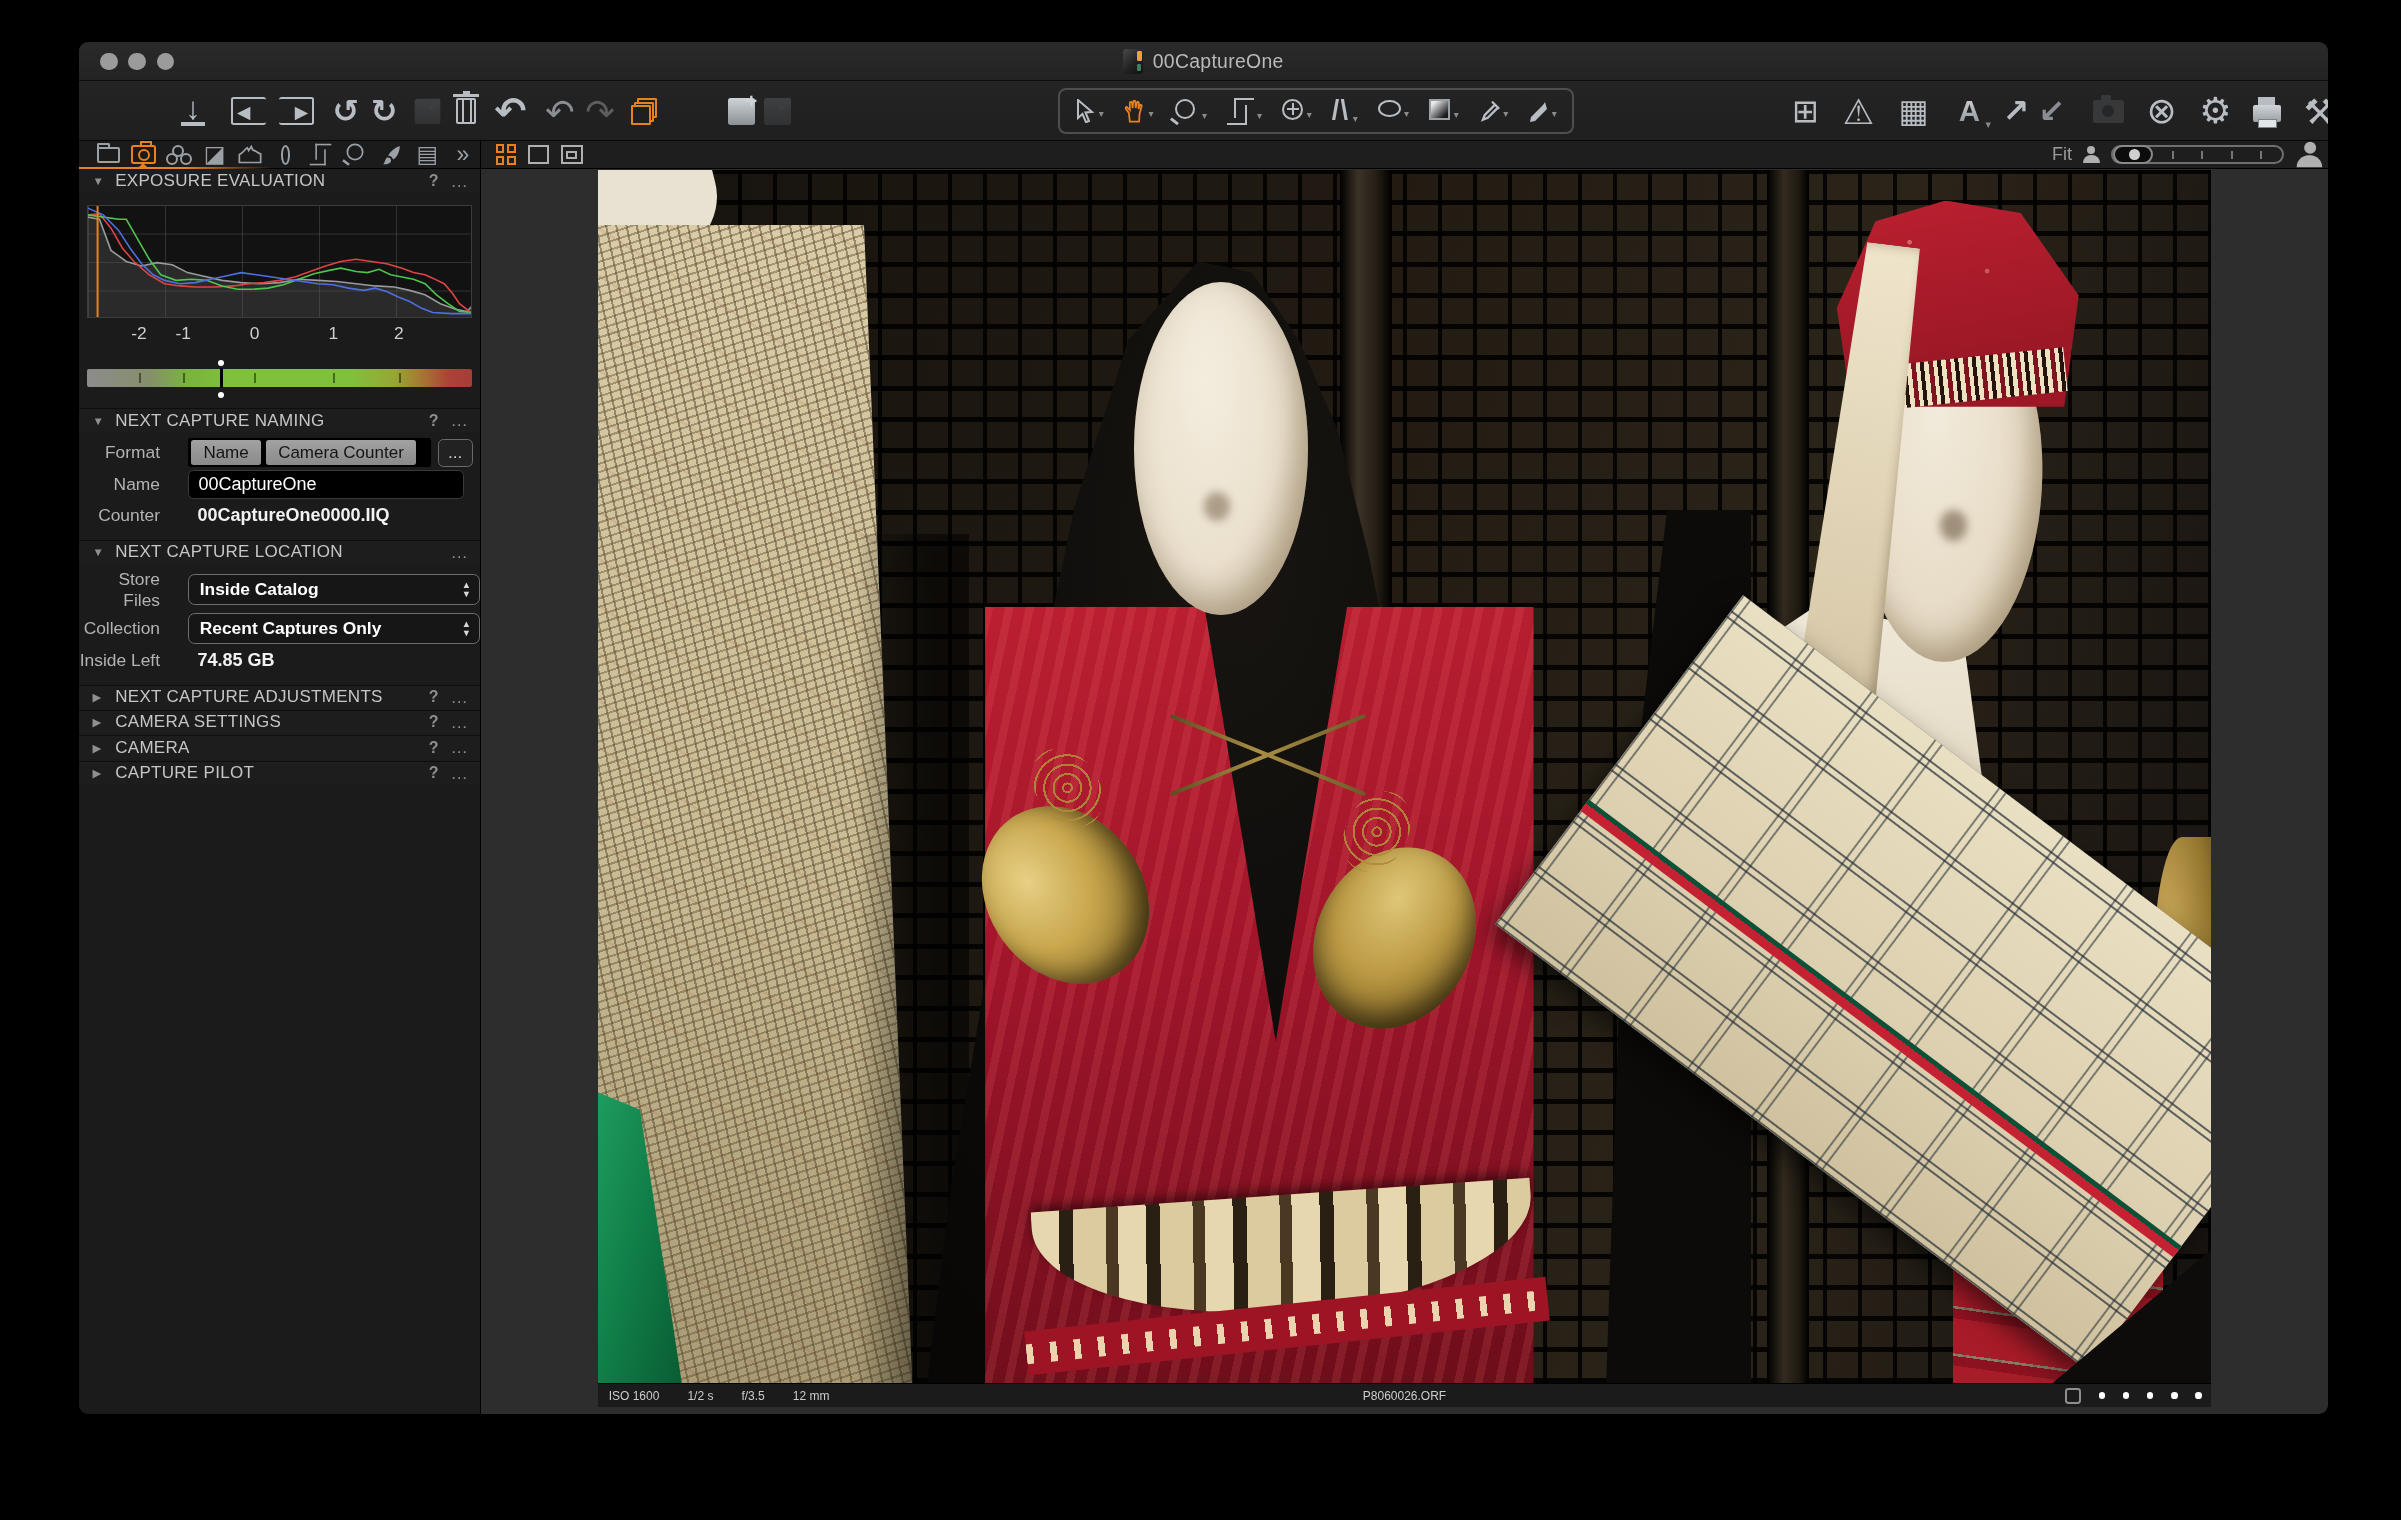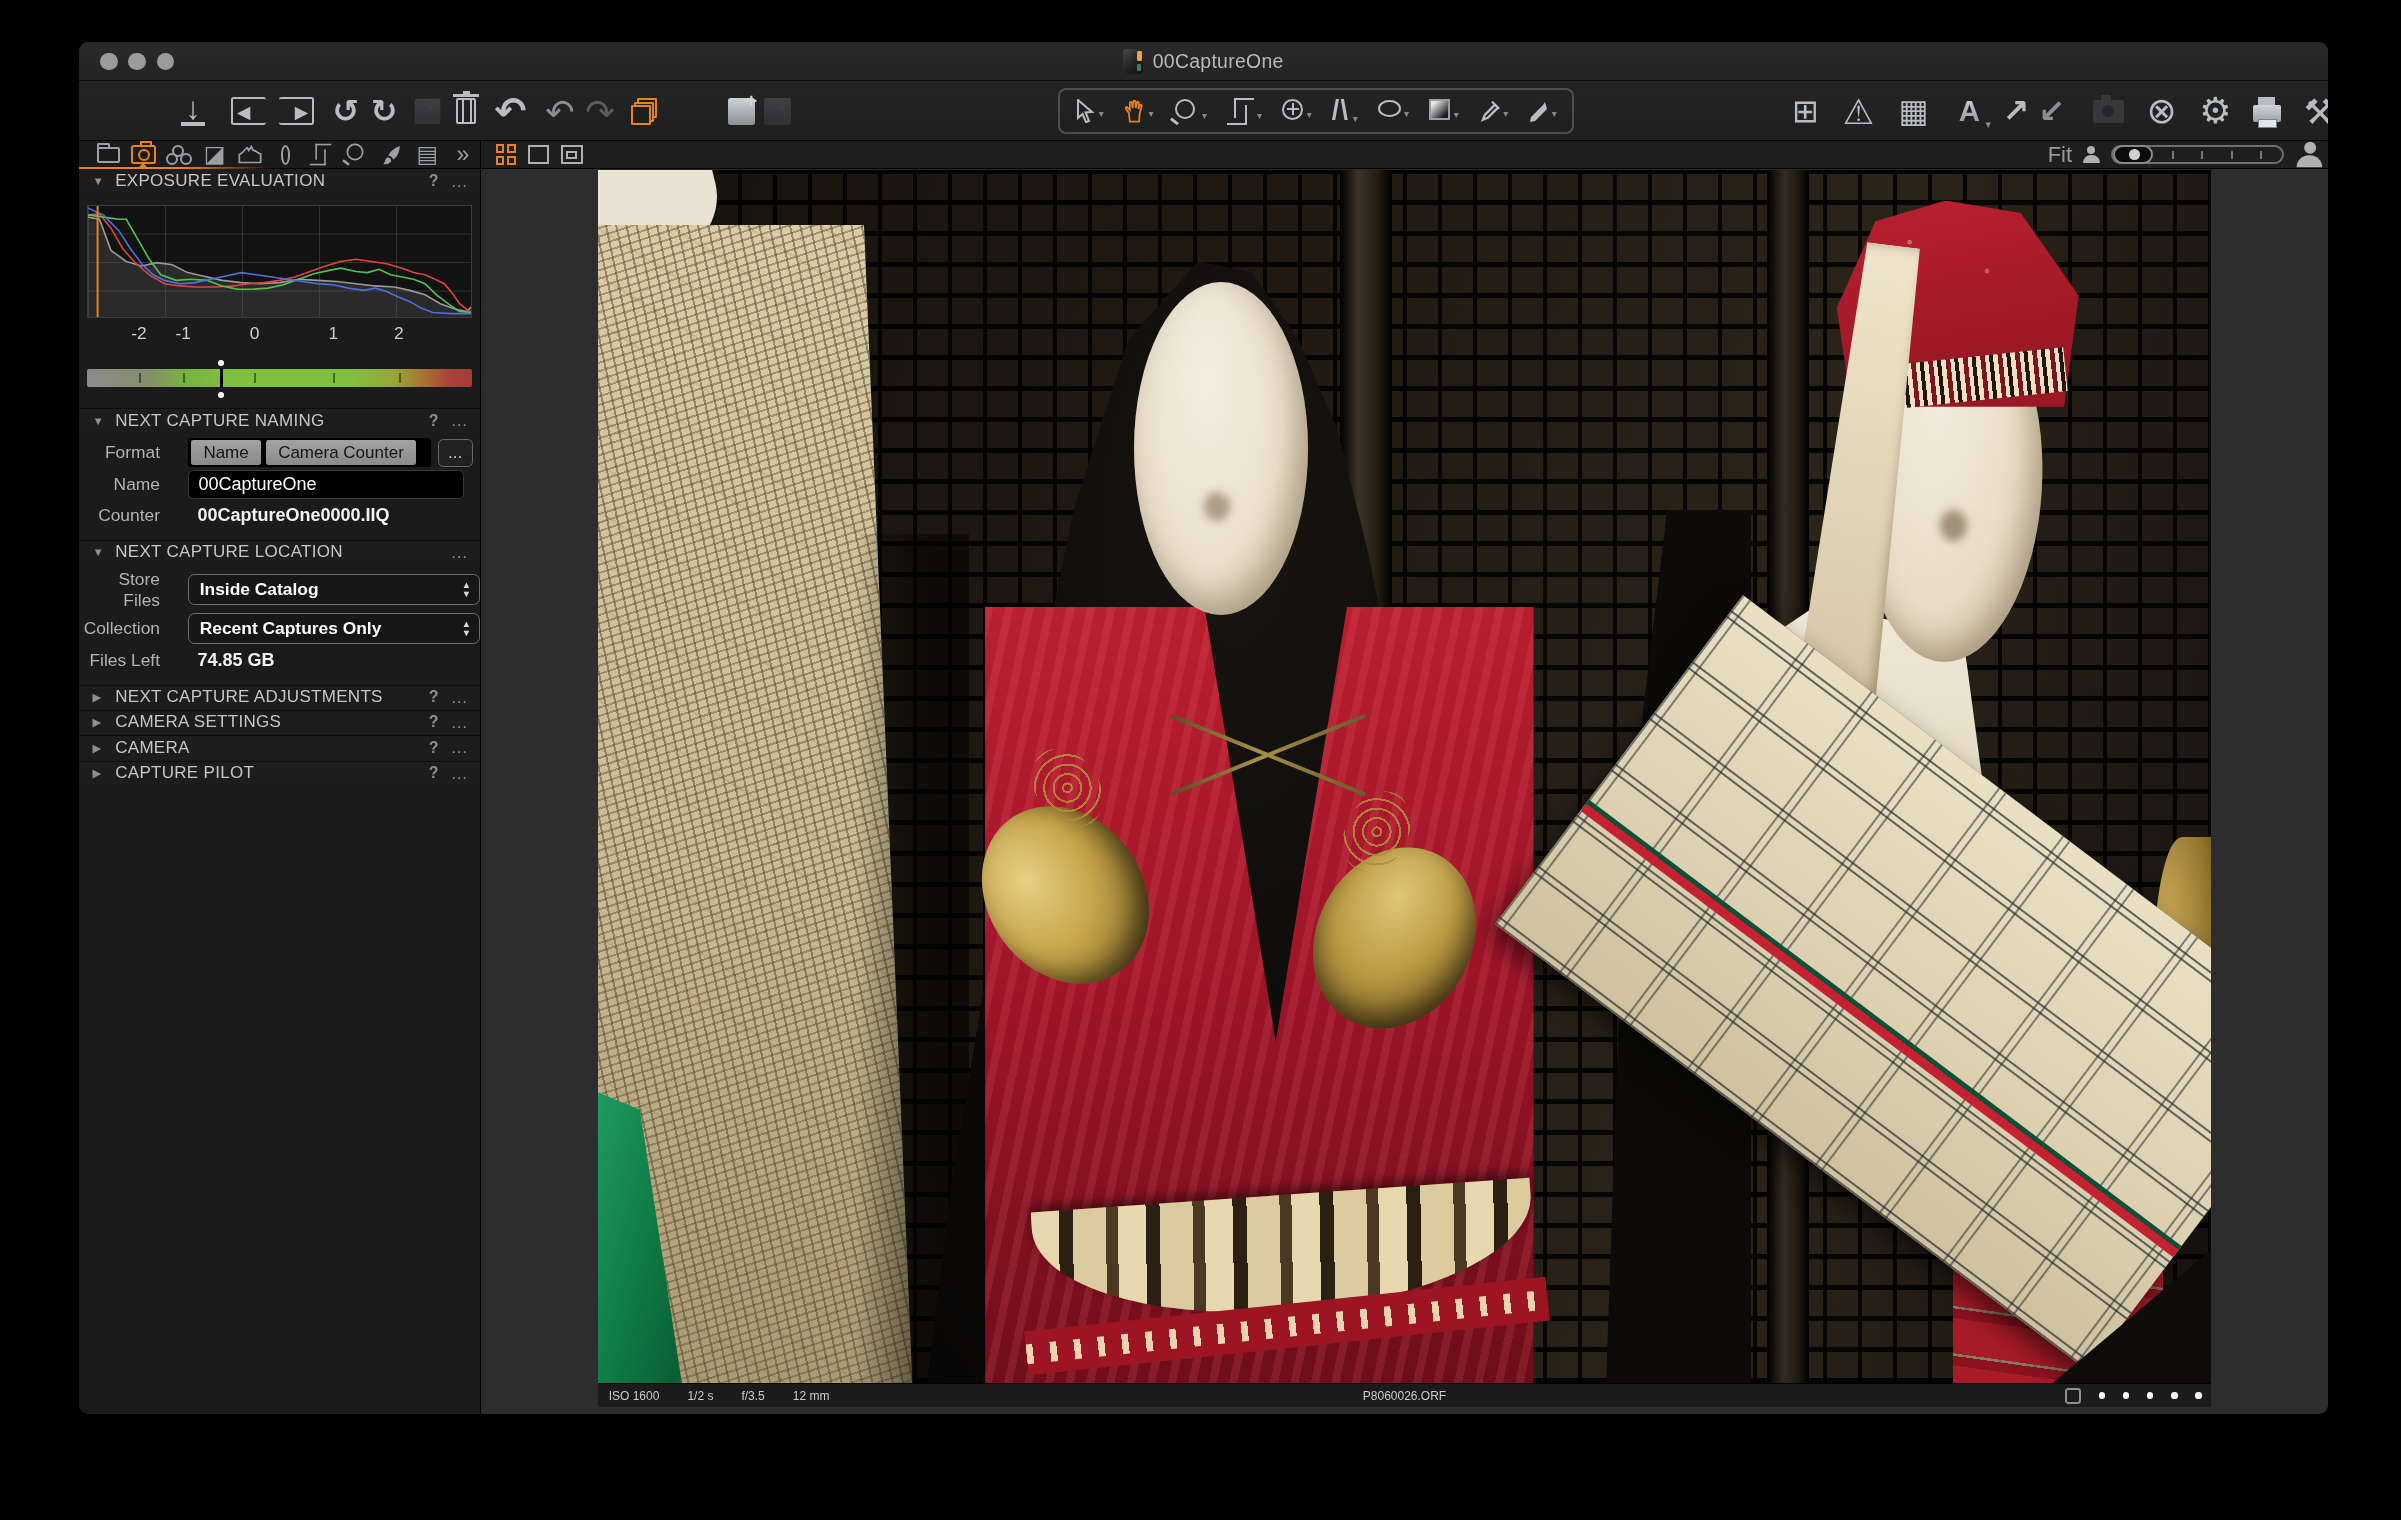--- a/index.html
+++ b/index.html
@@ -91,21 +91,21 @@
   .crop-sm{transform:scale(.8);}
   .loupe-sm{transform:scale(.85);}
   .viewerbar{position:relative;flex:1;height:100%;background:#1e1e1e;}
   .viewmodes{position:absolute;left:14.7px;top:0;height:100%;display:flex;align-items:center;gap:12px;}
   .gridview-gl{display:grid;grid-template-columns:8.7px 8.7px;grid-template-rows:8.7px 8.7px;gap:2.7px;}
   .gridview-gl i{border:2px solid #e8821e;}
   .singleview-gl{width:21.4px;height:19px;border:2px solid #b0b0b0;}
   .proofview-gl{width:21.4px;height:19px;border:2px solid #b0b0b0;display:flex;align-items:center;justify-content:center;}
   .proofview-gl i{width:10.7px;height:8px;border:2px solid #b0b0b0;display:block;}
   .zoomctl{position:absolute;right:9.4px;top:0;height:100%;display:flex;align-items:center;gap:10.7px;}
-  .fitlabel{color:#9a9a9a;font-size:22px;}
+  .fitlabel{color:#9a9a9a;font-size:18px;}
   .person{position:relative;width:17.4px;height:17.4px;}
   .person::before{content:"";position:absolute;left:50%;top:0;width:8px;height:8px;margin-left:-4px;border-radius:50%;background:#b0b0b0;}
   .person::after{content:"";position:absolute;left:0;bottom:0;width:17.4px;height:8.7px;border-radius:8.7px 8.7px 0 0;background:#b0b0b0;}
   .person.big{transform:scale(1.5);margin-left:6.7px;}
   .zoom-slider{position:relative;width:173px;height:19px;border:2px solid #6f6f6f;border-radius:9.4px;}
   .zoom-fill{position:absolute;left:0;top:-2px;bottom:-2px;width:40px;background:#0c0c0c;border:2px solid #8a8a8a;border-radius:9.4px;}
   .zoom-knob{position:absolute;left:16px;top:50%;width:10.7px;height:10.7px;margin-top:-5.4px;border-radius:50%;background:#cfcfcf;}
   .zoom-tick{position:absolute;top:50%;width:2px;height:8px;margin-top:-4px;background:#777;}
   
   .content{position:relative;display:flex;height:1245px;}
@@ -546,21 +546,21 @@
           <span class="plabel">Collection</span>
           <span class="dropdown">
             <span>Recent Captures Only</span>
             <span class="stepper">
                   <span>▲</span>
                   <span>▼</span>
                 </span>
           </span>
         </div>
         <div class="prow">
-          <span class="plabel">Files Left</span>
+          <span class="plabel">Inside Left</span>
           <span class="pvalue" style="margin-left:9.4px;">74.85 GB</span>
         </div>
       </div>
 
       <div class="panel-h">
         <span class="ph-tri">▶</span>
         <span class="ph-title">NEXT CAPTURE ADJUSTMENTS</span>
         <span class="ph-right">
           <span class="ph-help">?</span>
           <span class="ph-more">…</span>

